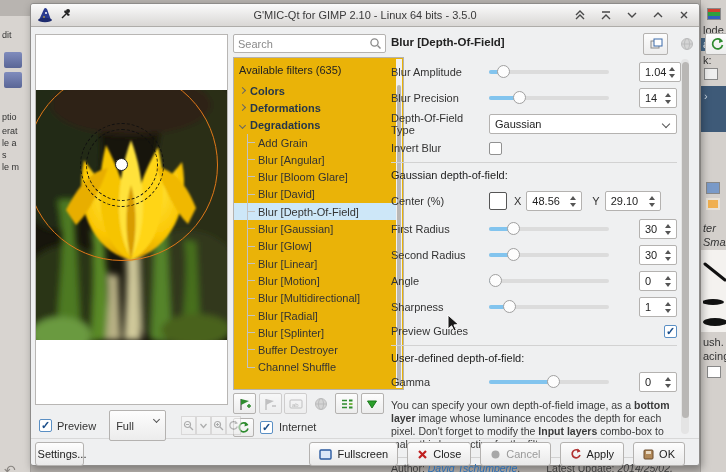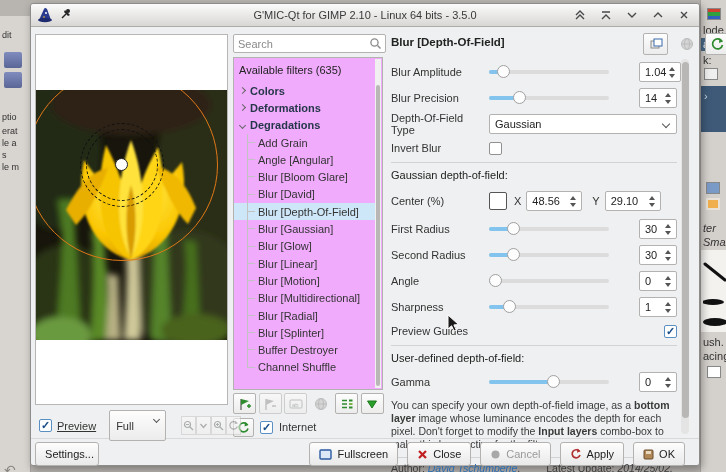--- a/index.html
+++ b/index.html
@@ -32,21 +32,21 @@
   .guide { position:absolute; border-radius:50%; }
   .g-orange { left:-10px; top:-21px; width:192px; height:192px; border:1.5px solid #e07818; }
   .g-dash1 { left:44px; top:33px; width:84px; height:84px; border:1px dashed #101010; }
   .g-dash2 { left:50px; top:39px; width:72px; height:72px; border:1px dashed #101010; }
   .g-dot { left:79px; top:68px; width:13px; height:13px; background:#fff; border:1.5px solid #222; }
 
   
   .search-wrap { position:absolute; left:202px; top:30px; width:153px; height:19px; background:#fff; border:1px solid #b4b2b0; border-radius:2px; display:flex; align-items:center; }
   .search-wrap input { flex:1; border:none; outline:none; font-family:inherit; font-size:11px; padding:0 4px; color:#333; min-width:0; background:transparent; }
   .search-wrap input::placeholder { color:#8a8a8a; }
-  .filter-list { position:absolute; left:202px; top:53px; width:150px; height:333px; background:#f0abfc; border:1px solid #b4b2b0; overflow:hidden; }
+  .filter-list { position:absolute; left:202px; top:53px; width:171px; height:333px; background:#eab308; border:1px solid #b4b2b0; overflow:hidden; }
   .fl-inner { position:absolute; left:0; top:0; right:7px; }
   .fl-header { height:24px; line-height:24px; padding-left:5px; color:#222; }
   .cat-row { height:17.3px; display:flex; align-items:center; font-weight:bold; color:#26374a; cursor:default; }
   .cat-chev { width:16px; display:flex; justify-content:center; }
   .chev { width:5px; height:5px; border-right:1.4px solid #666; border-bottom:1.4px solid #666; }
   .chev.right { transform:rotate(-45deg); }
   .chev.down { transform:rotate(45deg); }
   .child-row { height:17.3px; display:flex; align-items:center; color:#333; position:relative; padding-left:24px; }
   .child-row .tick { position:absolute; left:13px; top:8px; width:8px; height:1px; background:#c2c2c2; }
   .child-row .vline { position:absolute; left:13px; top:0; bottom:0; width:1px; background:#c2c2c2; }
@@ -88,28 +88,28 @@
   .p-hr { border:none; border-top:1px solid #d2d2d2; margin:6px 0 4px 0; }
   .author-line { font-size:10.5px; color:#3a3a3a; height:18px; }
   .author-line a { color:#2b6cb0; font-style:italic; }
   .author-line .upd { font-style:italic; }
   .panel-scroll { position:absolute; left:650px; top:55px; width:8px; height:375px; background:#e4e4e4; border-radius:4px; }
   .panel-thumb { position:absolute; left:0.5px; width:7px; top:3px; height:356px; background:#b9b7b5; border-radius:4px; }
 
   
   .footer-sep { position:absolute; left:0; right:0; top:434px; border-top:1px solid #d8d8d8; }
   .preview-row { position:absolute; left:8px; top:411px; height:21px; display:flex; align-items:center; gap:5px; }
-  .preview-row .plabel { text-decoration:underline; color:#333; }
+  .preview-row .plabel { color:#333; }
   .zoom-combo { width:57px; height:31px; margin-left:8px; background:linear-gradient(#fdfdfd,#ececec); border:1px solid #b4b2b0; border-radius:2px; display:flex; align-items:center; padding-left:6px; position:relative; }
   .zoom-combo .cchev { position:absolute; right:6px; top:6px; width:5px; height:5px; border-right:1.4px solid #555; border-bottom:1.4px solid #555; transform:rotate(45deg); }
   .zoom-btns { display:flex; margin-left:10px; }
   .zb { width:15px; height:19px; border:1px solid #c8c6c4; background:linear-gradient(#fafafa,#eee); display:flex; align-items:center; justify-content:center; opacity:.55; }
   .btn { height:24px; background:linear-gradient(#fdfdfd,#e9e9e9); border:1px solid #b4b2b0; border-radius:3px; display:inline-flex; align-items:center; justify-content:center; gap:5px; color:#222; padding:0 9px; }
   .btn.disabled { color:#9a9a9a; }
-  .settings-btn { position:absolute; left:4px; top:438px; width:64px; }
+  .settings-btn { position:absolute; left:4px; top:438px; width:49px; }
   .bottom-btns { position:absolute; right:14px; top:438px; display:flex; gap:9px; }
 
   .cursor { position:absolute; left:447px; top:314px; z-index:50; }
   svg { display:block; }
 </style>
 </head>
 <body>
 
 <div class="bg-left">
   <div class="frag" style="top:14px">dit</div>
@@ -279,21 +279,21 @@
             <span>Degradations</span>
           </div>
           <div class="child-row">
             <span class="vline"></span>
             <span class="tick"></span>
             <span>Add Grain</span>
           </div>
           <div class="child-row">
             <span class="vline"></span>
             <span class="tick"></span>
-            <span>Angle [Angular]</span>
+            <span>Blur [Angular]</span>
           </div>
           <div class="child-row">
             <span class="vline"></span>
             <span class="tick"></span>
             <span>Blur [Bloom Glare]</span>
           </div>
           <div class="child-row">
             <span class="vline"></span>
             <span class="tick"></span>
             <span>Blur [David]</span>

